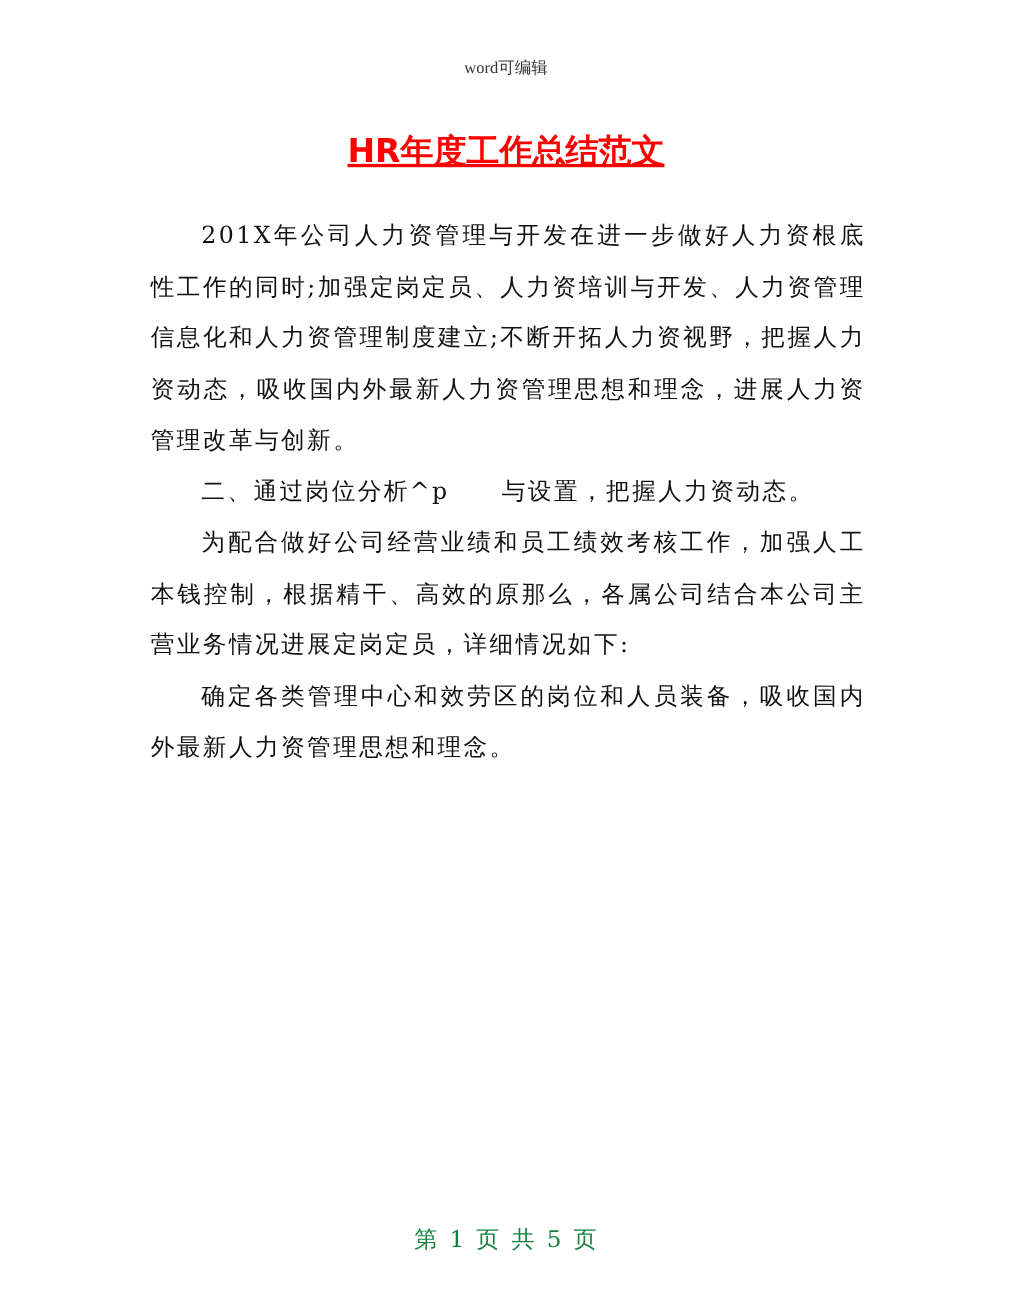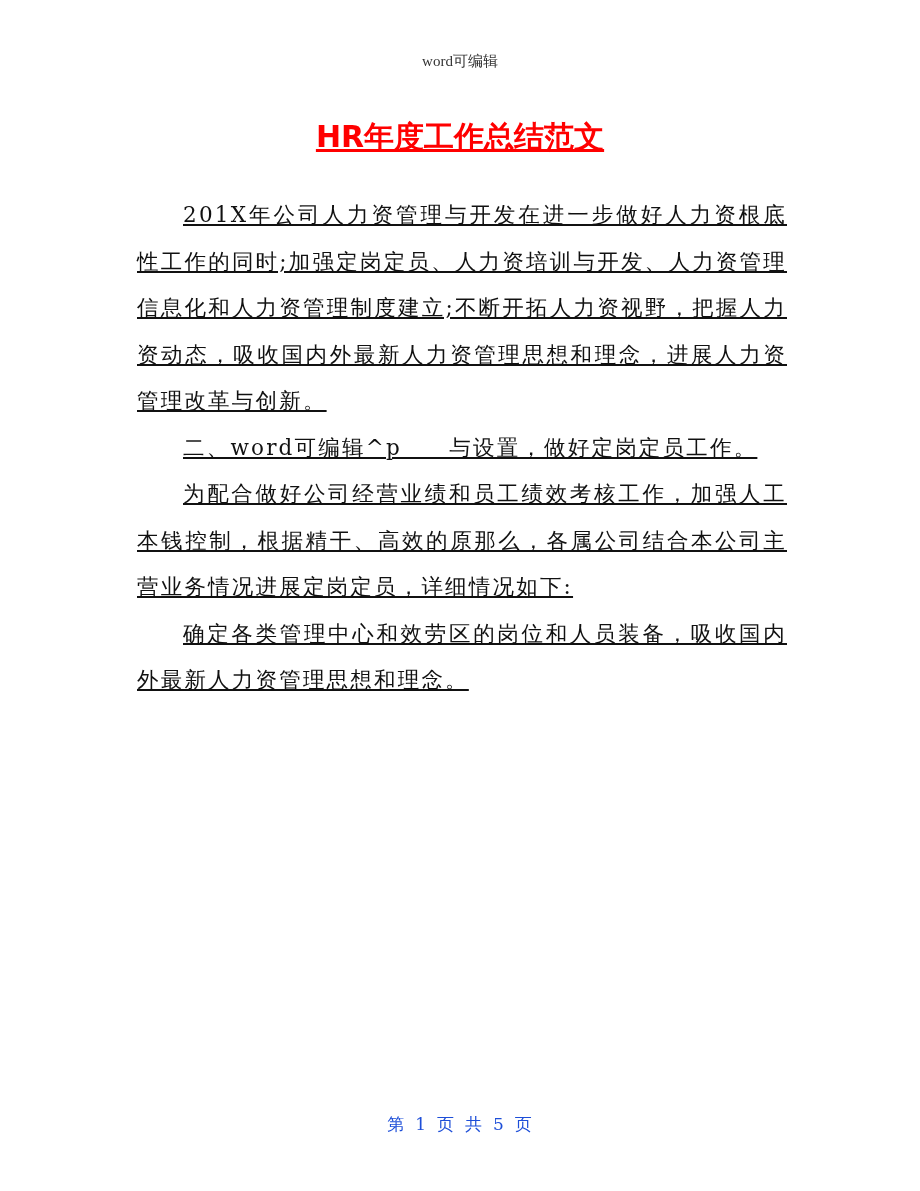--- a/index.html
+++ b/index.html
@@ -1,33 +1,33 @@
 <!DOCTYPE html>
 <html><head>
   <meta charset="utf-8">
   <style>
     html, body { margin: 0; padding: 0; background: #ffffff; }
     body { width: 920px; height: 1191px; position: relative; overflow: hidden; font-family: "DejaVu Serif", "Liberation Serif", serif; color: #111; }
     .header-note { position: absolute; top: 52px; left: 0; width: 920px; text-align: center; font-size: 15px; color: #333; font-family: "Liberation Serif", "DejaVu Serif", serif; }
     .title { position: absolute; top: 117px; left: 0; width: 920px; text-align: center; font-size: 30px; font-weight: bold; color: #ff0000; font-family: "DejaVu Sans", "Liberation Sans", sans-serif; letter-spacing: 0px; text-decoration: underline; }
     .body-text { position: absolute; top: 192px; left: 137px; width: 650px; font-size: 21.5px; line-height: 46.5px; letter-spacing: 2.2px; }
-    .para { margin: 0; text-indent: 46px; text-align: justify; text-decoration: underline; }
+    .para { margin: 0; text-indent: 46px; text-align: justify; }
     .heading { font-weight: bold; }
-    .footer { position: absolute; top: 1113px; left: 0; width: 920px; text-align: center; font-size: 17px; color: #1d4ed8; letter-spacing: 1px; }
+    .footer { position: absolute; top: 1113px; left: 0; width: 920px; text-align: center; font-size: 21px; color: #15803d; letter-spacing: 1px; }
     .footer span { margin: 0 5px; }
   </style>
 </head>
 <body>
 
 <div class="header-note">word可编辑</div>
 
 <div class="title">HR年度工作总结范文</div>
 
 <div class="body-text">
   <p class="para">201X年公司人力资管理与开发在进一步做好人力资根底性工作的同时;加强定岗定员、人力资培训与开发、人力资管理信息化和人力资管理制度建立;不断开拓人力资视野，把握人力资动态，吸收国内外最新人力资管理思想和理念，进展人力资管理改革与创新。</p>
-  <p class="para">二、word可编辑^p　　与设置，做好定岗定员工作。</p>
+  <p class="para">二、通过岗位分析^p　　与设置，把握人力资动态。</p>
   <p class="para">为配合做好公司经营业绩和员工绩效考核工作，加强人工本钱控制，根据精干、高效的原那么，各属公司结合本公司主营业务情况进展定岗定员，详细情况如下:</p>
   <p class="para">确定各类管理中心和效劳区的岗位和人员装备，吸收国内外最新人力资管理思想和理念。</p>
 </div>
 
 <div class="footer">
   <span>第</span><span>1</span><span>页</span><span>共</span><span>5</span><span>页</span>
 </div>
 
 </body></html>

